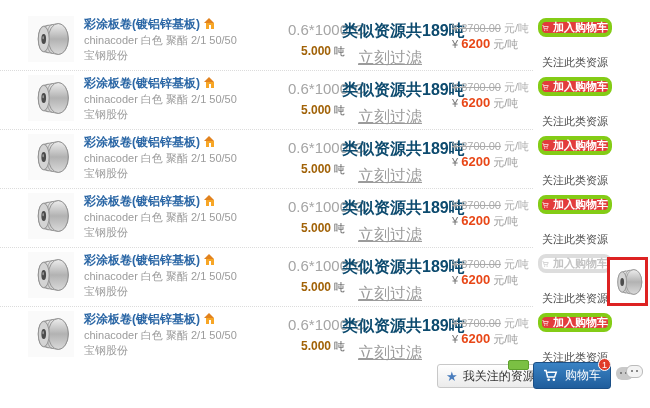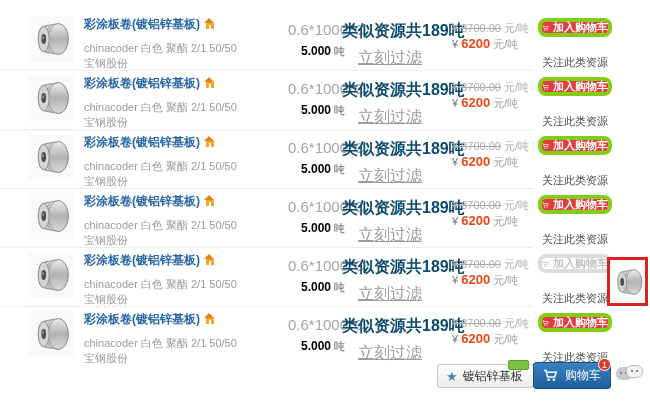--- a/index.html
+++ b/index.html
@@ -16,33 +16,33 @@
   .row { position:relative; height:59px; border-bottom:1px dotted #dcdcdc; background:#fff; }
   .row:last-child { border-bottom:none; }
 
   .thumb {
     position:absolute; left:28px; top:4px; width:46px; height:46px;
     background:#fafafa; display:flex; align-items:center; justify-content:center;
     cursor:pointer;
   }
   .info { position:absolute; left:84px; top:4px; width:190px; }
   .title-line { font-size:12px; font-weight:bold; color:#2a66a5; cursor:pointer; white-space:nowrap; }
-  .attr-line { font-size:11px; color:#9b9b9b; margin-top:8px; white-space:nowrap; }
+  .attr-line { font-size:11px; color:#9b9b9b; margin-top:0; white-space:nowrap; }
   .company-line { font-size:11px; color:#9b9b9b; }
 
   .house { position:relative; width:11px; height:11px; display:inline-block; vertical-align:-1px; margin-left:4px; }
   .house .roof { position:absolute; top:0; left:0; width:0; height:0;
     border-left:5.5px solid transparent; border-right:5.5px solid transparent; border-bottom:5px solid #e2821d; }
   .house .base { position:absolute; top:5px; left:1.5px; width:8px; height:5.5px; background:#f7a626; }
   .house .door { position:absolute; top:6.5px; left:4.5px; width:2px; height:4px; background:#fff; }
 
   .spec { position:absolute; left:288px; top:9px; width:70px; text-align:center; }
   .spec-size { font-size:15px; color:#a5a5a5; white-space:nowrap; }
   .spec-qty { margin-top:6px; font-size:11px; color:#555; white-space:nowrap; }
-  .spec-qty .qty-num { color:#000000; font-weight:bold; font-size:12px; }
+  .spec-qty .qty-num { color:#a16207; font-weight:bold; font-size:12px; }
 
   .similar { position:absolute; left:342px; top:9px; width:96px; text-align:center; }
   .similar-text { font-size:16px; font-weight:bold; color:#0c4a6e; white-space:nowrap; }
   .filter-link { display:inline-block; margin-top:6px; font-size:16px; color:#9b9b9b; text-decoration:underline; cursor:pointer; }
 
   .price { position:absolute; left:452px; top:9px; width:110px; }
   .old-price-line { font-size:11px; color:#aaa; white-space:nowrap; }
   .old-price-num { text-decoration:line-through;text-align:right; }
   .new-price-line { margin-top:0; font-size:11px; color:#999; white-space:nowrap; }
   .new-price-sym { color:#777; }
@@ -403,21 +403,21 @@
       <path d="M19 6.6 A6.5 15.4 0 0 0 19 37.4" stroke="#979797" fill="none"></path>
       <path d="M24 5.9 A7 16 0 0 0 24 38.1" stroke="#979797" fill="none"></path>
       <ellipse cx="14" cy="22" rx="6" ry="14" fill="#d4d4d4" stroke="#8e8e8e"></ellipse>
       <ellipse cx="14" cy="22" rx="2.6" ry="5.5" fill="#4c4c4c"></ellipse>
     </svg>
   </div>
 
   <div id="footer-bar">
     <div id="followed-btn">
       <span class="star">★</span>
-      <span>镀铝锌基板</span>
+      <span>我关注的资源</span>
     </div>
     <span id="followed-badge"></span>
     <div id="footer-cart-btn">
       <svg width="15" height="13" viewBox="0 0 16 14">
         <path d="M1 1.5h2.2l1.6 7h7.6l1.8-5H4.6" fill="none" stroke="#fff" stroke-width="1.6"></path>
         <circle cx="6" cy="11.6" r="1.4" fill="#fff"></circle>
         <circle cx="11.6" cy="11.6" r="1.4" fill="#fff"></circle>
       </svg>
       <span>购物车</span>
     </div>

